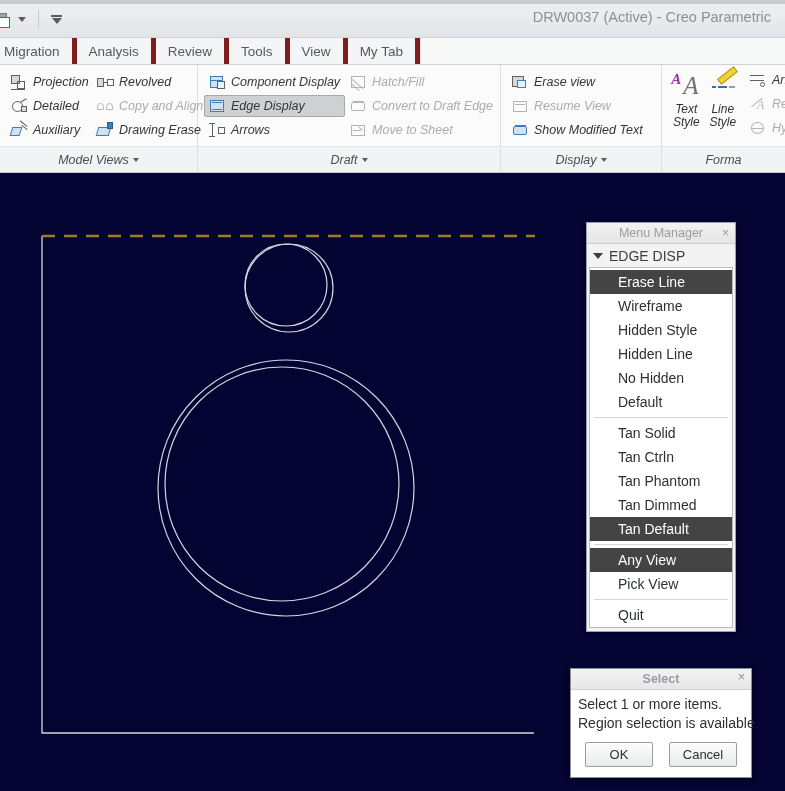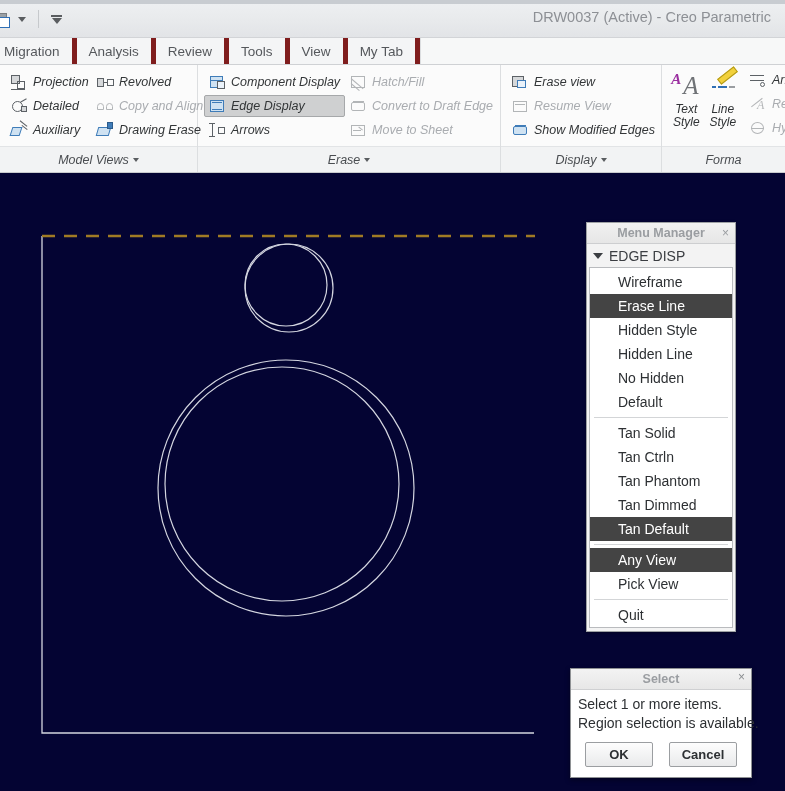--- a/index.html
+++ b/index.html
@@ -179,21 +179,21 @@
     box-sizing: border-box;
     font-size: 13.5px;
   }
   .mm-title {
     height: 20px; position: relative;
     background: linear-gradient(to bottom,#f1f1f1,#e6e6e6);
     border-bottom: 1px solid #cdced0;
     display:flex; align-items:center; justify-content:center;
   }
   .mm-title-text {
-    font-size: 12.5px; font-weight: bold; color:#9a9da1;
+    font-size: 12.5px; font-weight: normal; color:#9a9da1;
   }
   .mm-close {
     position:absolute; right:6px; top:2px;
     font-size:12px; color:#9a9da1; line-height:16px;
     cursor:pointer;
   }
   .mm-section {
     height: 23px; display:flex; align-items:center; gap:6px;
     padding-left: 6px;
     font-size: 14px; color:#3b3e42;
@@ -247,21 +247,21 @@
   .sd-line { font-size:14px; color:#2d3033; line-height:19px; white-space:nowrap; }
   .sd-btns {
     display:flex; justify-content:space-around; align-items:center;
     height: 34px; background:#ffffff; padding: 0 6px 6px 6px;
   }
   .sd-btn {
     min-width: 66px; height: 23px;
     background: linear-gradient(to bottom,#fdfdfd,#e9eaeb);
     border: 1px solid #9b9ea1;
     border-radius: 2px;
-    font-size: 13px; font-weight: bold; color:#2d3033;
+    font-size: 13px; font-weight: normal; color:#2d3033;
     display:flex; align-items:center; justify-content:center;
     cursor: pointer;
   }
 </style>
 </head>
 <body>
 
 <div id="app">
 
   <div class="titlebar">
@@ -432,21 +432,21 @@
               <span class="g-box" style="left:1px;top:3px;width:14px;height:11px"></span>
               <span class="g-line" style="left:3px;top:8px;width:8px;height:1.4px"></span>
               <span class="g-line" style="left:8px;top:6px;width:5px;height:1.4px;transform:rotate(38deg)"></span>
             </span>
             <span>Move to Sheet</span>
           </div>
         </div>
       </div>
 
       <div class="rgroup-label">
-        <span>Erase</span>
+        <span>Draft</span>
         <span class="dncar"></span>
       </div>
     </div>
 
     <div class="rgroup" style="width:161px">
       <div class="rgroup-body">
         <div class="rcol" style="width:155px">
 
           <div class="ritem">
             <span class="ico">
@@ -462,21 +462,21 @@
               <span class="g-line" style="left:3px;top:6px;width:10px;height:1px"></span>
             </span>
             <span>Resume View</span>
           </div>
 
           <div class="ritem">
             <span class="ico">
               <span class="g-box g-blue g-fill-b" style="left:1px;top:4px;width:14px;height:9px;border-radius:2px"></span>
               <span class="g-line" style="left:3px;top:3px;width:11px;height:1px;background:#3f7cb8"></span>
             </span>
-            <span>Show Modified Edges</span>
+            <span>Show Modified Text</span>
           </div>
         </div>
       </div>
 
       <div class="rgroup-label">
         <span>Display</span>
         <span class="dncar"></span>
       </div>
     </div>
 
@@ -556,25 +556,25 @@
       <span class="mm-close">×</span>
     </div>
 
     <div class="mm-section">
       <span class="tri"></span>
       <span>EDGE DISP</span>
     </div>
 
     <div class="mm-list">
 
-      <div class="mm-item">
-        <span>Wireframe</span>
-      </div>
       <div class="mm-item sel">
         <span>Erase Line</span>
+      </div>
+      <div class="mm-item">
+        <span>Wireframe</span>
       </div>
       <div class="mm-item">
         <span>Hidden Style</span>
       </div>
       <div class="mm-item">
         <span>Hidden Line</span>
       </div>
       <div class="mm-item">
         <span>No Hidden</span>
       </div>

